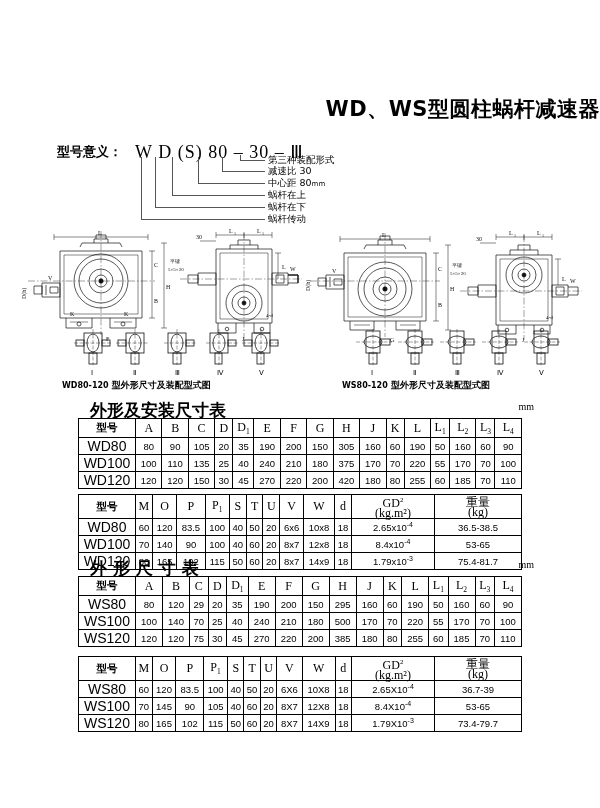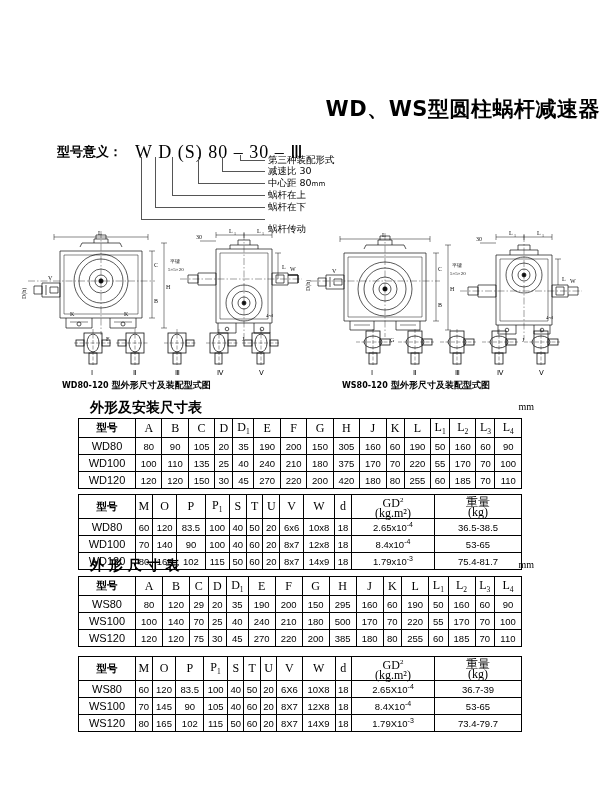--- a/index.html
+++ b/index.html
@@ -46,42 +46,42 @@
   }
   .dwg-caption .mod{font-size:8px;}
   .icons{position:absolute;}
   .icon-num{
     position:absolute;font-size:7px;font-family:"Liberation Serif",serif;
   }
 
   
   .sec{position:relative;}
   .sec-title{
-    font-size:14px;font-weight:bold;position:absolute;left:90px;
+    font-size:17px;font-weight:bold;position:absolute;left:90px;
   }
   .sec-unit{
     font-size:10px;position:absolute;right:66px;
     font-family:"Liberation Serif",serif;
   }
   table.t{
     border-collapse:collapse;position:absolute;left:78px;
     font-family:"Liberation Sans",sans-serif;
   }
   table.t td,table.t th{
     border:1px solid #000;text-align:center;vertical-align:middle;
     font-weight:normal;padding:0;
   }
   table.t th{
     font-family:"Liberation Serif",serif;font-size:12px;height:18px;
   }
   table.t th.cn{
     font-family:"DejaVu Sans",sans-serif;font-size:10.5px;font-weight:bold;
   }
   table.t td{font-size:9.5px;height:16px;}
-  table.t td.mdl{font-size:11px;}
+  table.t td.mdl{font-size:14px;}
   .sub{font-size:7.5px;vertical-align:sub;}
   .sup{font-size:7px;vertical-align:super;}
   .gdh{font-size:8.5px;line-height:10px;font-family:"Liberation Serif",serif;}
   .wth{font-size:8.5px;line-height:10px;}
   .wth .u{font-family:"Liberation Serif",serif;}
   .nb-first td{border-bottom:none;}
   .nb-mid td{border-top:none;border-bottom:none;}
   .nb-last td{border-top:none;}
 </style>
 </head>
@@ -110,21 +110,21 @@
     <div class="leader h" style="left:198px;top:44px;width:67px;"></div>
     <div class="leader h" style="left:172px;top:56px;width:93px;"></div>
     <div class="leader h" style="left:155px;top:68px;width:110px;"></div>
     <div class="leader h" style="left:141px;top:80px;width:124px;"></div>
 
     <div class="mtext" style="left:268px;top:15px;">第三种装配形式</div>
     <div class="mtext" style="left:268px;top:26px;">减速比 30</div>
     <div class="mtext" style="left:268px;top:38px;"><span>中心距 80</span><span class="sm">mm</span></div>
     <div class="mtext" style="left:268px;top:50px;">蜗杆在上</div>
     <div class="mtext" style="left:268px;top:62px;">蜗杆在下</div>
-    <div class="mtext" style="left:268px;top:84px;text-align:right;">蜗杆传动</div>
+    <div class="mtext" style="left:268px;top:74px;text-align:right;">蜗杆传动</div>
   </div>
 
   <div class="draw-area">
 
     <svg class="drawing" style="left:20px;top:-4px;" width="285" height="120" viewBox="0 0 285 120">
       <g fill="none" stroke="#111" stroke-width="0.7">
 
         <path d="M40 28 L40 95 L122 95 L122 28 Z"></path>
         <path d="M44 32 L44 91 L118 91 L118 32 Z" stroke-width="0.5"></path>
         <circle cx="81" cy="58" r="27"></circle>

